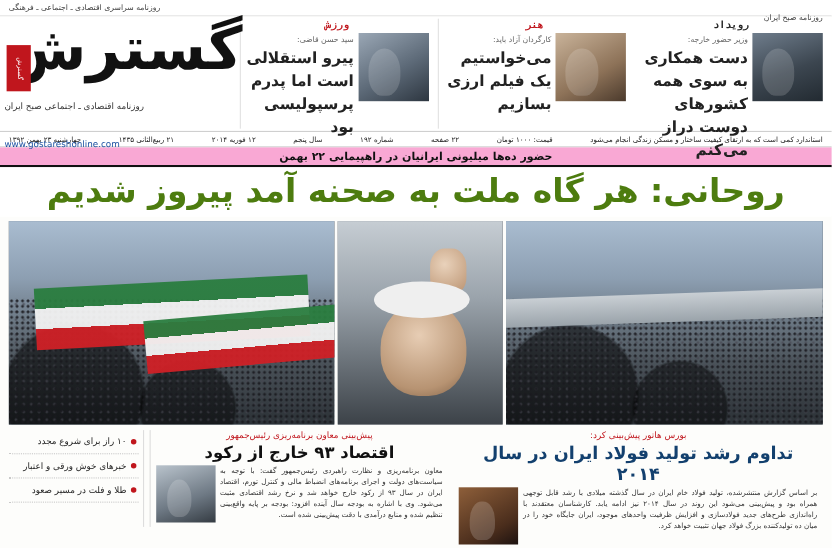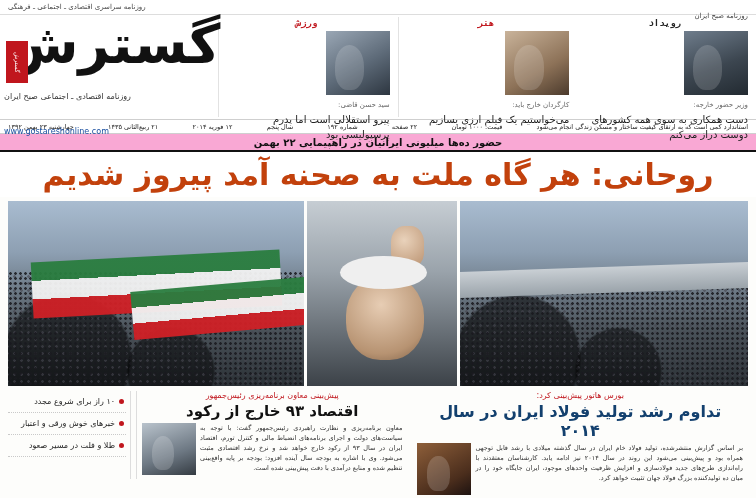--- a/index.html
+++ b/index.html
@@ -120,21 +120,20 @@
     font-size: 9px;
     font-weight: bold;
     text-align: center;
     margin: 1px 0 2px 0;
     font-family: Liberation Mono, monospace;
   }
   .k-red { color: #c0161d; }
   .k-dark { color: #222; }
   .teaser-body {
     display: flex;
-    flex-direction: column;
     gap: 4px;
     flex: 1;
   }
   .teaser-photo {
     width: 64px;
     flex: 0 0 64px;
     height: 62px;
     background: #8b8f93;
     position: relative;
     overflow: hidden;
@@ -152,21 +151,21 @@
   }
   .teaser-text {
     flex: 1;
     font-size: 8px;
     line-height: 1.5;
     color: #222;
     text-align: right;
     padding-top: 1px;
   }
   .teaser-lead { font-size: 7px; color:#666; display:block; margin-bottom:1px;}
-  .teaser-head { font-weight: normal; font-size: 10px; }
+  .teaser-head { font-weight: bold; font-size: 14px; }
 
   
   .datestrip {
     height: 13px;
     display: flex;
     align-items: center;
     justify-content: space-between;
     padding: 0 8px;
     font-size: 6.5px;
     color: #222;
@@ -190,21 +189,21 @@
 
   
   .headline-wrap {
     padding: 6px 10px 4px 10px;
     text-align: center;
     background: #fff;
   }
   .headline {
     font-size: 30px;
     font-weight: bold;
-    color: #c2410c;
+    color: #4d7c0f;
     letter-spacing: -0.5px;
     line-height: 1.15;
   }
 
   
   .hero {
     margin: 4px 8px 0 8px;
     height: 185px;
     display: flex;
     flex-direction: row;
@@ -371,21 +370,21 @@
             <span class="teaser-head">دست همکاری به سوی همه کشورهای دوست دراز می‌کنم</span>
           </div>
         </div>
       </div>
 
       <div class="teaser">
         <div class="teaser-kicker k-red">هنر</div>
         <div class="teaser-body">
           <div class="teaser-photo ph2"></div>
           <div class="teaser-text">
-            <span class="teaser-lead">کارگردان خارج باید:</span>
+            <span class="teaser-lead">کارگردان آزاد باید:</span>
             <span class="teaser-head">می‌خواستیم یک فیلم ارزی بسازیم</span>
           </div>
         </div>
       </div>
 
       <div class="teaser">
         <div class="teaser-kicker k-red">ورزش</div>
         <div class="teaser-body">
           <div class="teaser-photo ph3"></div>
           <div class="teaser-text">

